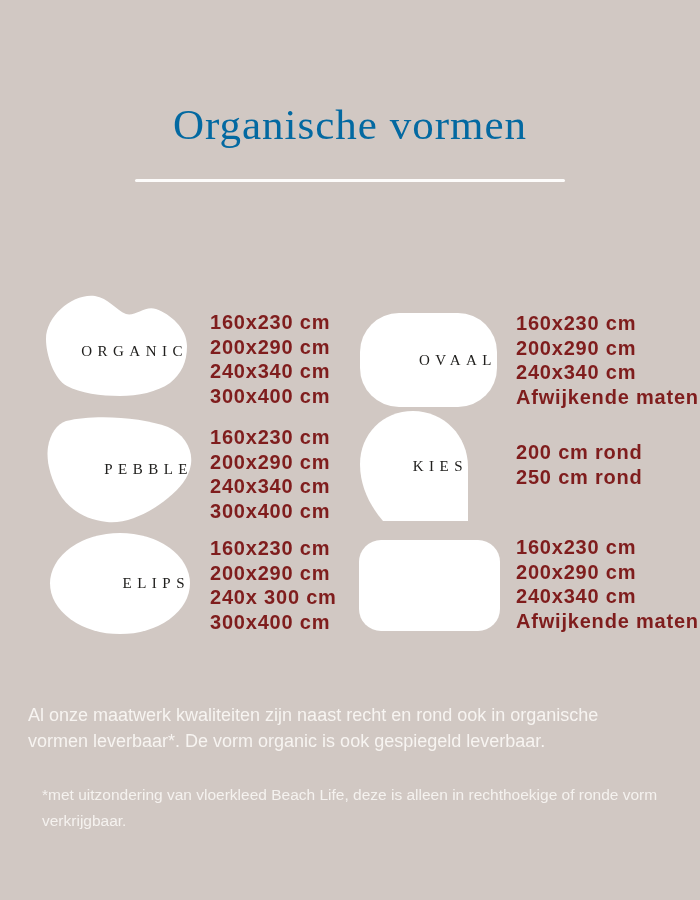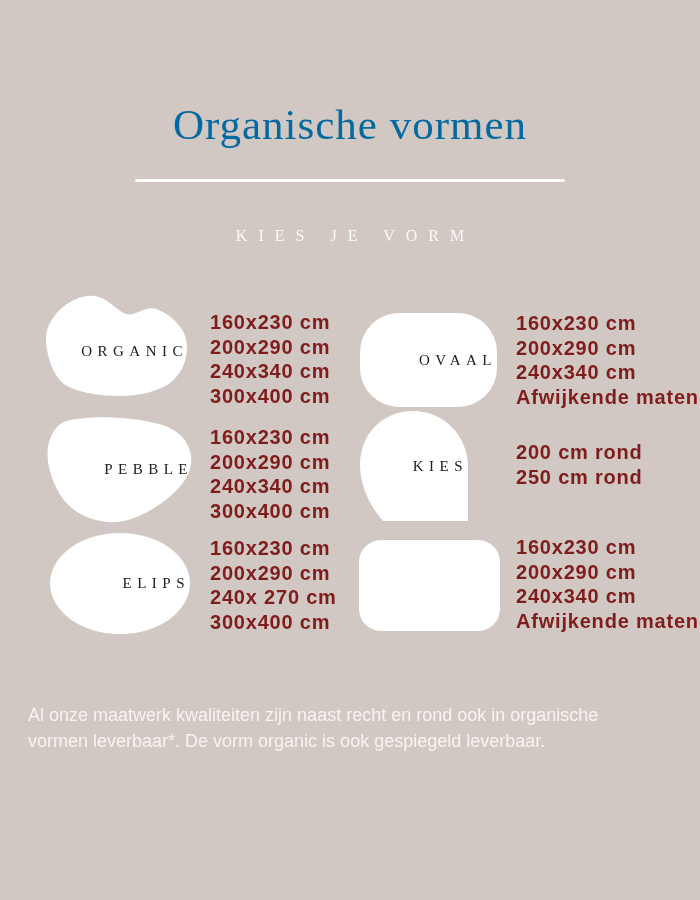--- a/index.html
+++ b/index.html
@@ -57,21 +57,20 @@
     font-size:15.5px; line-height:26px; color:#f5f2ef;
   }
 </style>
 </head>
 <body>
 
 <div class="canvas">
 
   <h1 class="title">Organische vormen</h1>
   <div class="divider"></div>
-  <div class="subtitle">KIES JE VORM</div>
 
   <div class="shape-box" style="left:46px; top:295px; width:142px; height:103px;">
     <svg viewBox="0 0 142 103" preserveAspectRatio="none">
       <path fill="#ffffff" d="M 49,1 C 62,3 70,15 80,19 C 89,22 99,10 110,14 C 124,19 141,33 141,51 C 141,68 135,79 124,88 C 111,97 92,101 74,101 C 55,101 34,98 21,91 C 8,84 0,60 0,44 C 0,20 28,-2 49,1 Z"></path>
     </svg>
     <span class="shape-label nudge-down">ORGANIC</span>
   </div>
   <ul class="sizes col-left" style="top:310px;">
     <li>160x230 cm</li>
     <li>200x290 cm</li>
@@ -92,21 +91,21 @@
     <li>300x400 cm</li>
   </ul>
 
   <div class="shape-box" style="left:50px; top:533px; width:140px; height:101px;">
     <div class="shape-fill fill-ellipse"></div>
     <span class="shape-label">ELIPS</span>
   </div>
   <ul class="sizes col-left" style="top:536px;">
     <li>160x230 cm</li>
     <li>200x290 cm</li>
-    <li>240x 270 cm</li>
+    <li>240x 300 cm</li>
     <li>300x400 cm</li>
   </ul>
 
   <div class="shape-box" style="left:360px; top:313px; width:137px; height:94px;">
     <div class="shape-fill fill-pill"></div>
     <span class="shape-label">OVAAL</span>
   </div>
   <ul class="sizes col-right" style="top:311px;">
     <li>160x230 cm</li>
     <li>200x290 cm</li>
@@ -129,14 +128,15 @@
     <div class="shape-fill fill-rounded"></div>
   </div>
   <ul class="sizes col-right" style="top:535px;">
     <li>160x230 cm</li>
     <li>200x290 cm</li>
     <li>240x340 cm</li>
     <li>Afwijkende maten</li>
   </ul>
 
   <p class="footer-para">Al onze maatwerk kwaliteiten zijn naast recht en rond ook in organische vormen leverbaar*. De vorm organic is ook gespiegeld leverbaar.</p>
+  <p class="footnote">*met uitzondering van vloerkleed Beach Life, deze is alleen in rechthoekige of ronde vorm verkrijgbaar.</p>
 
 </div>
 
 </body></html>

